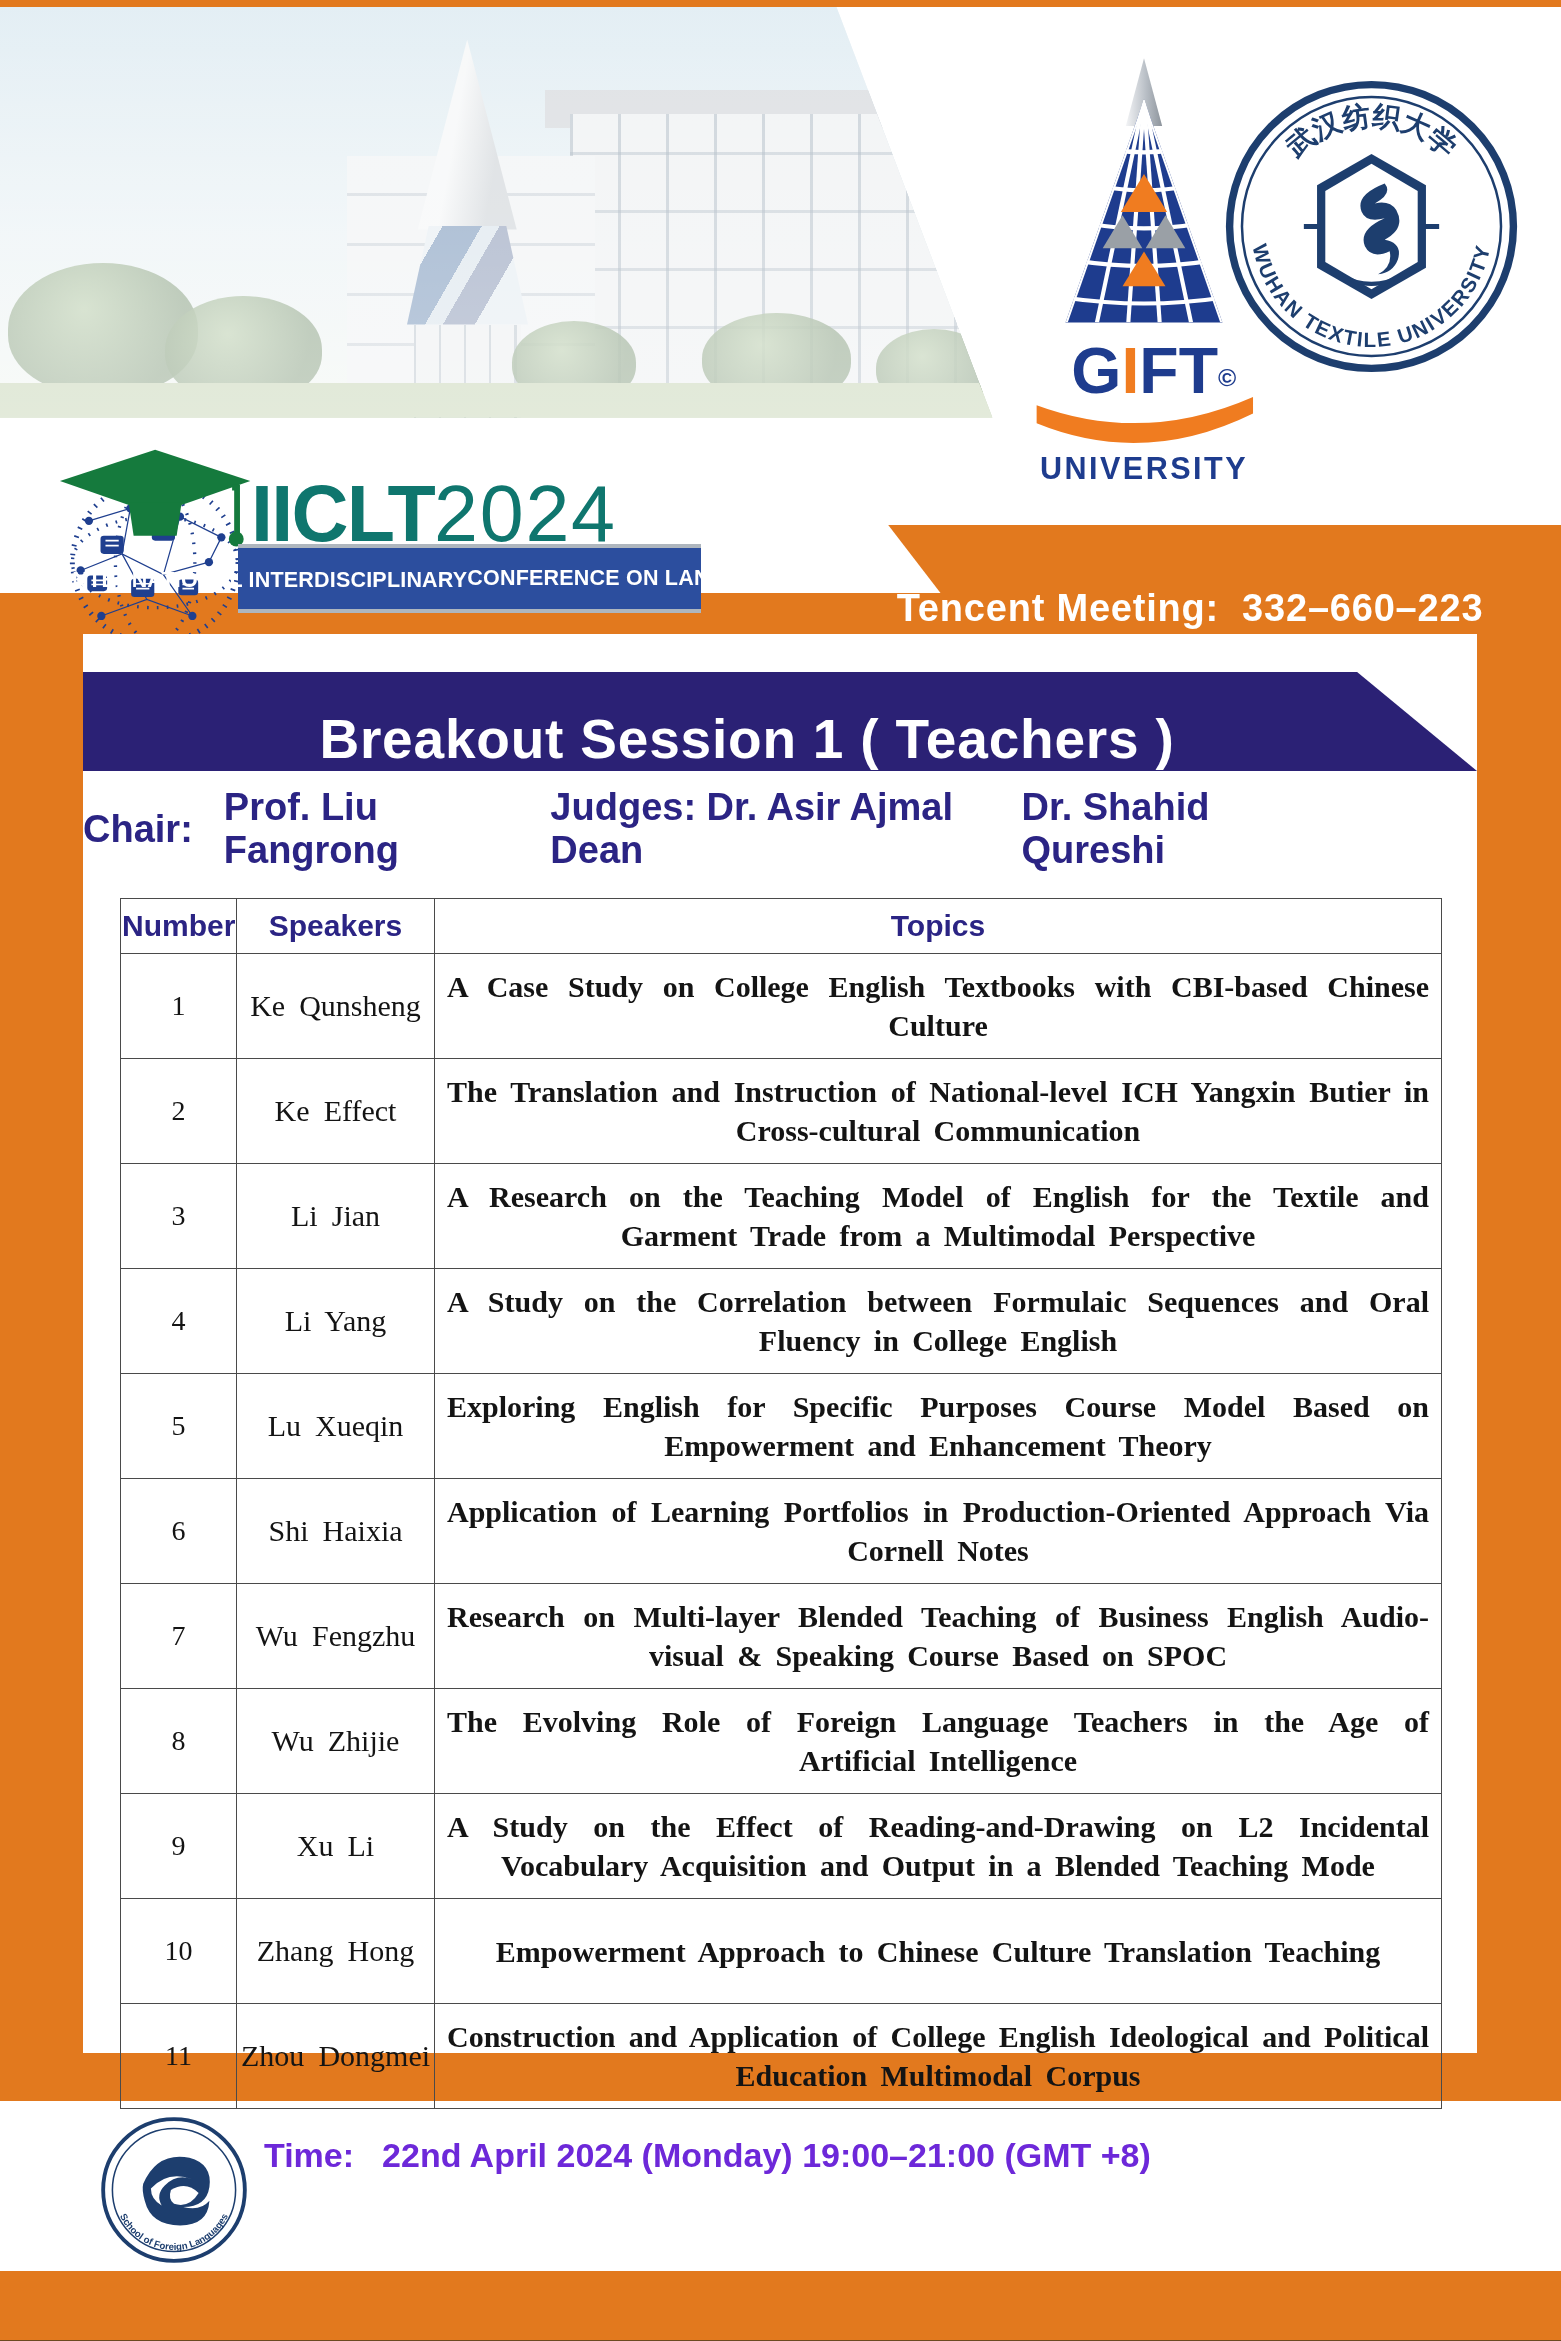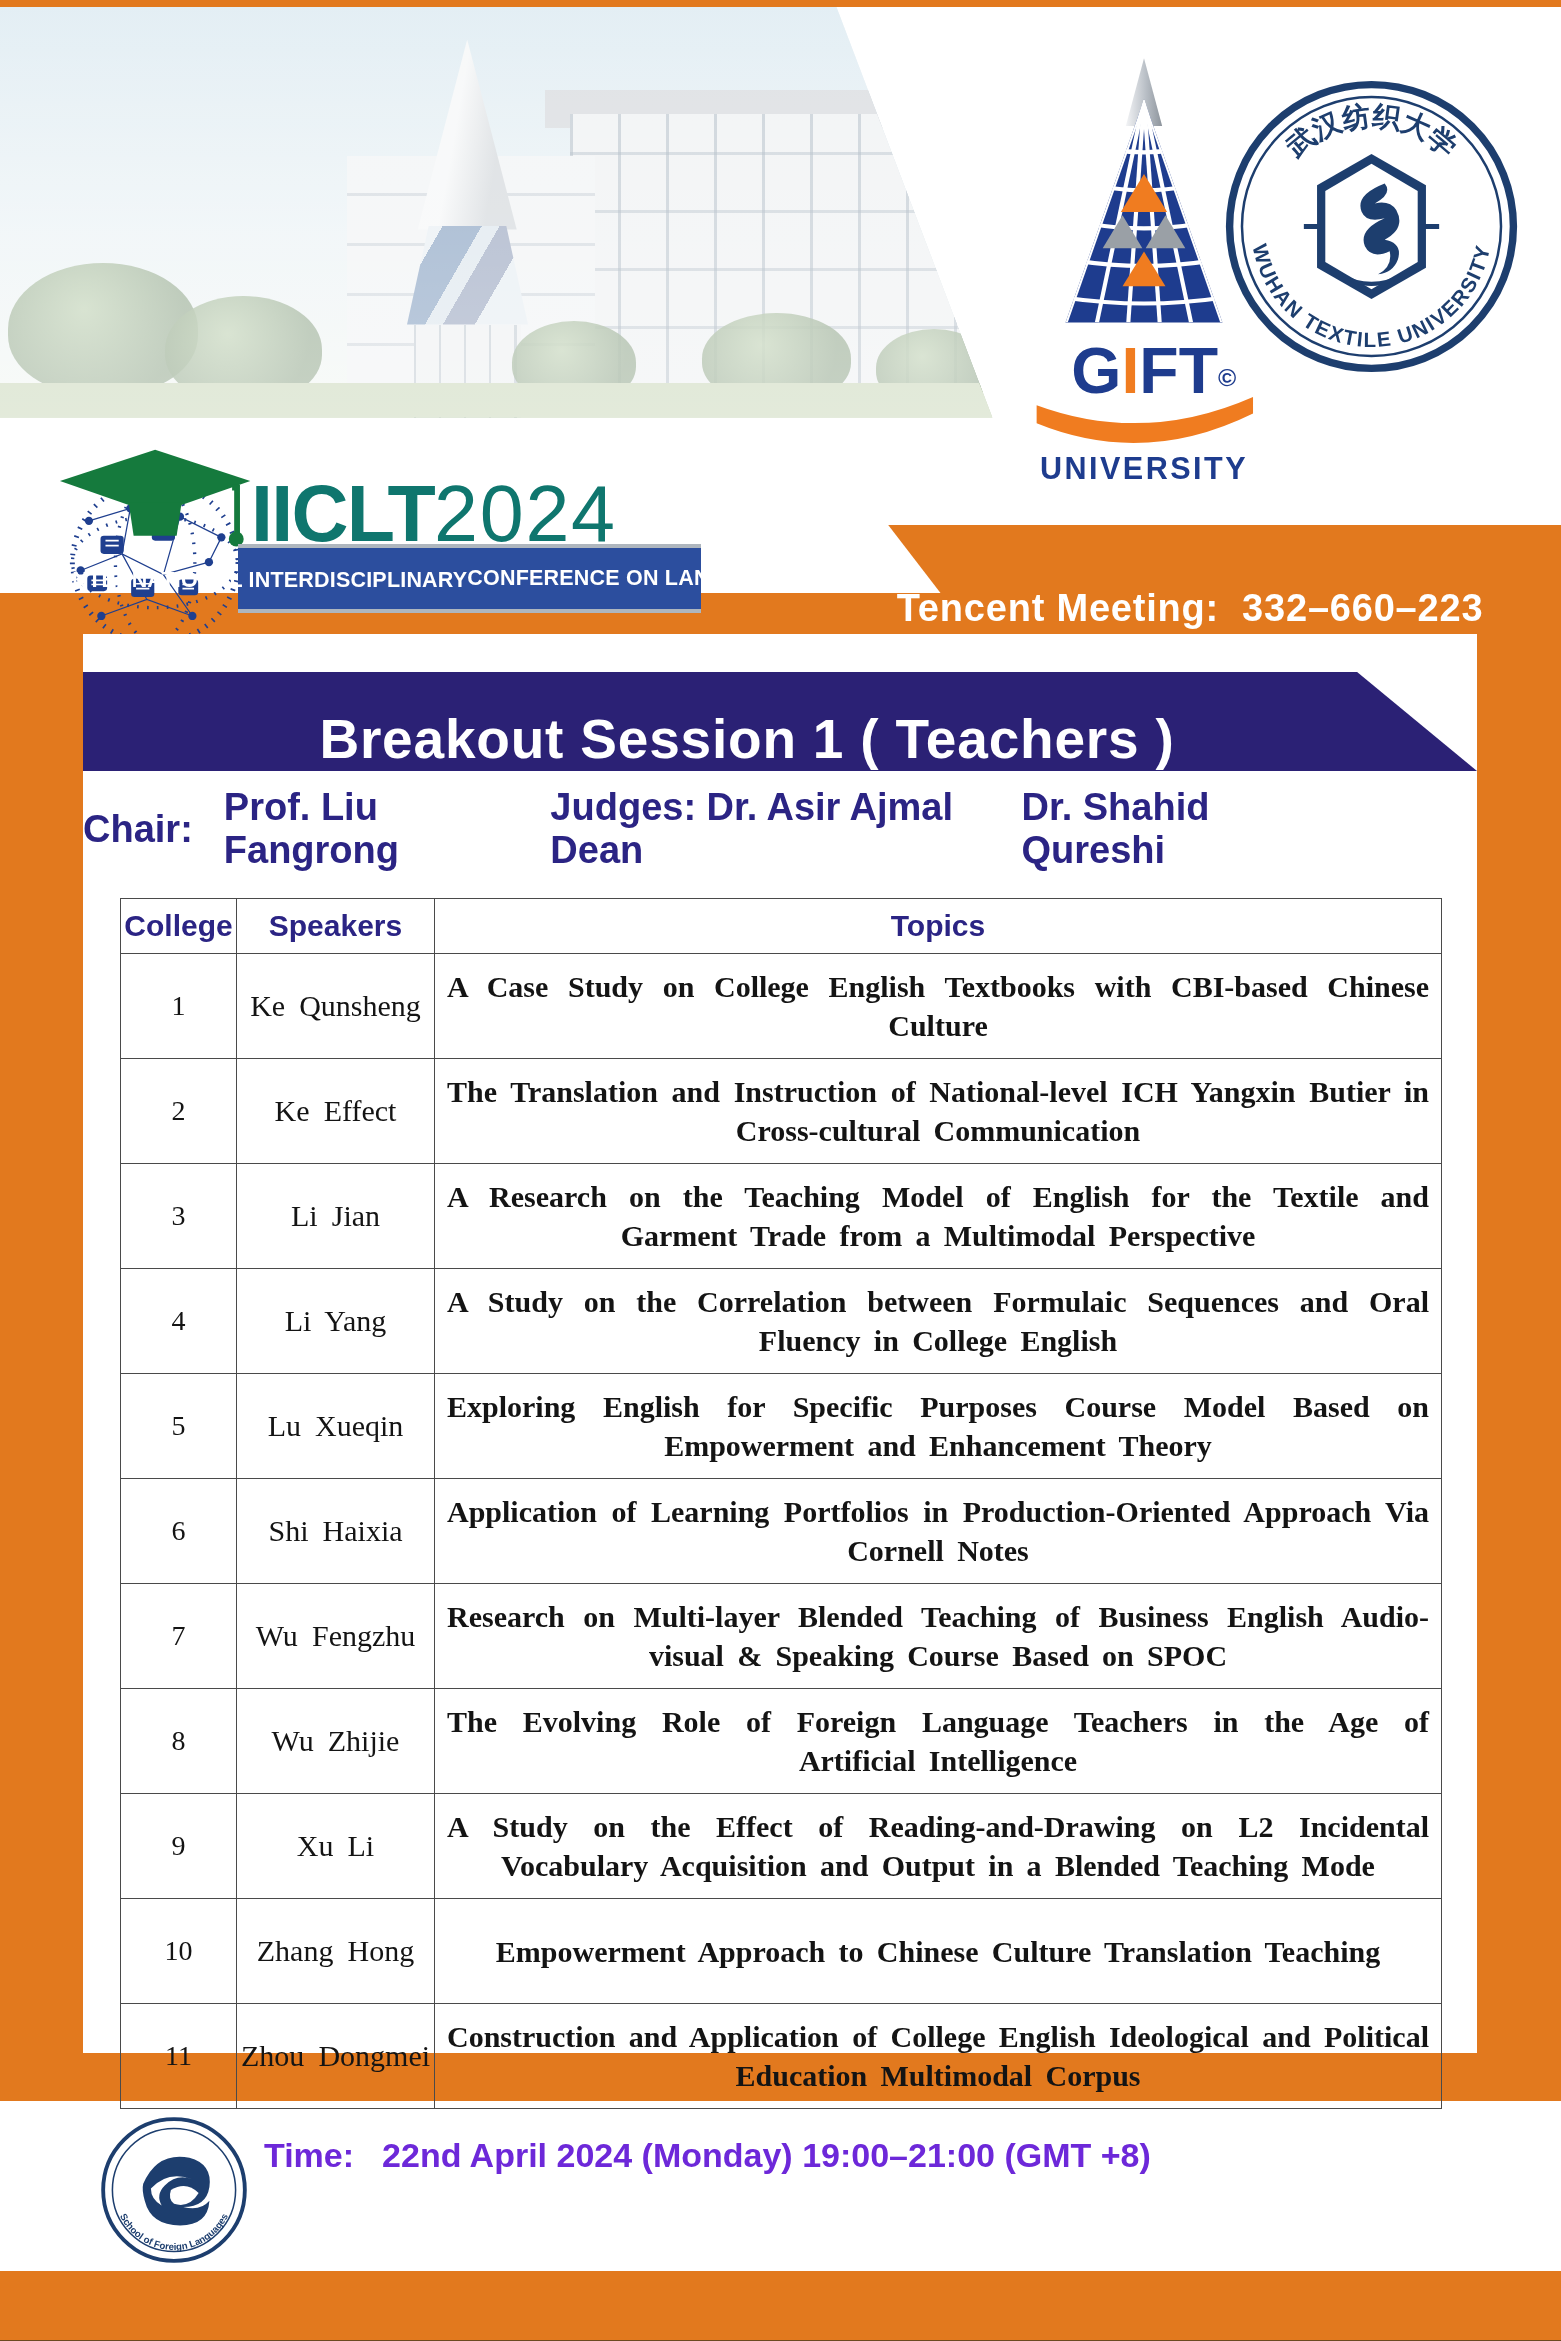--- a/index.html
+++ b/index.html
@@ -260,21 +260,21 @@
       </div>
 
     <table id="schedule">
       <colgroup>
           <col class="c-num">
           <col class="c-spk">
           <col>
         </colgroup>
       <thead>
         <tr>
-          <th>College</th>
+          <th>Number</th>
           <th>Speakers</th>
           <th>Topics</th>
         </tr>
       </thead>
       <tbody id="schedule-body">
   <tr>
     <td class="num">1</td>
     <td class="spk">Ke Qunsheng</td>
     <td class="topic">A Case Study on College English Textbooks with CBI-based Chinese Culture</td>
   </tr>

